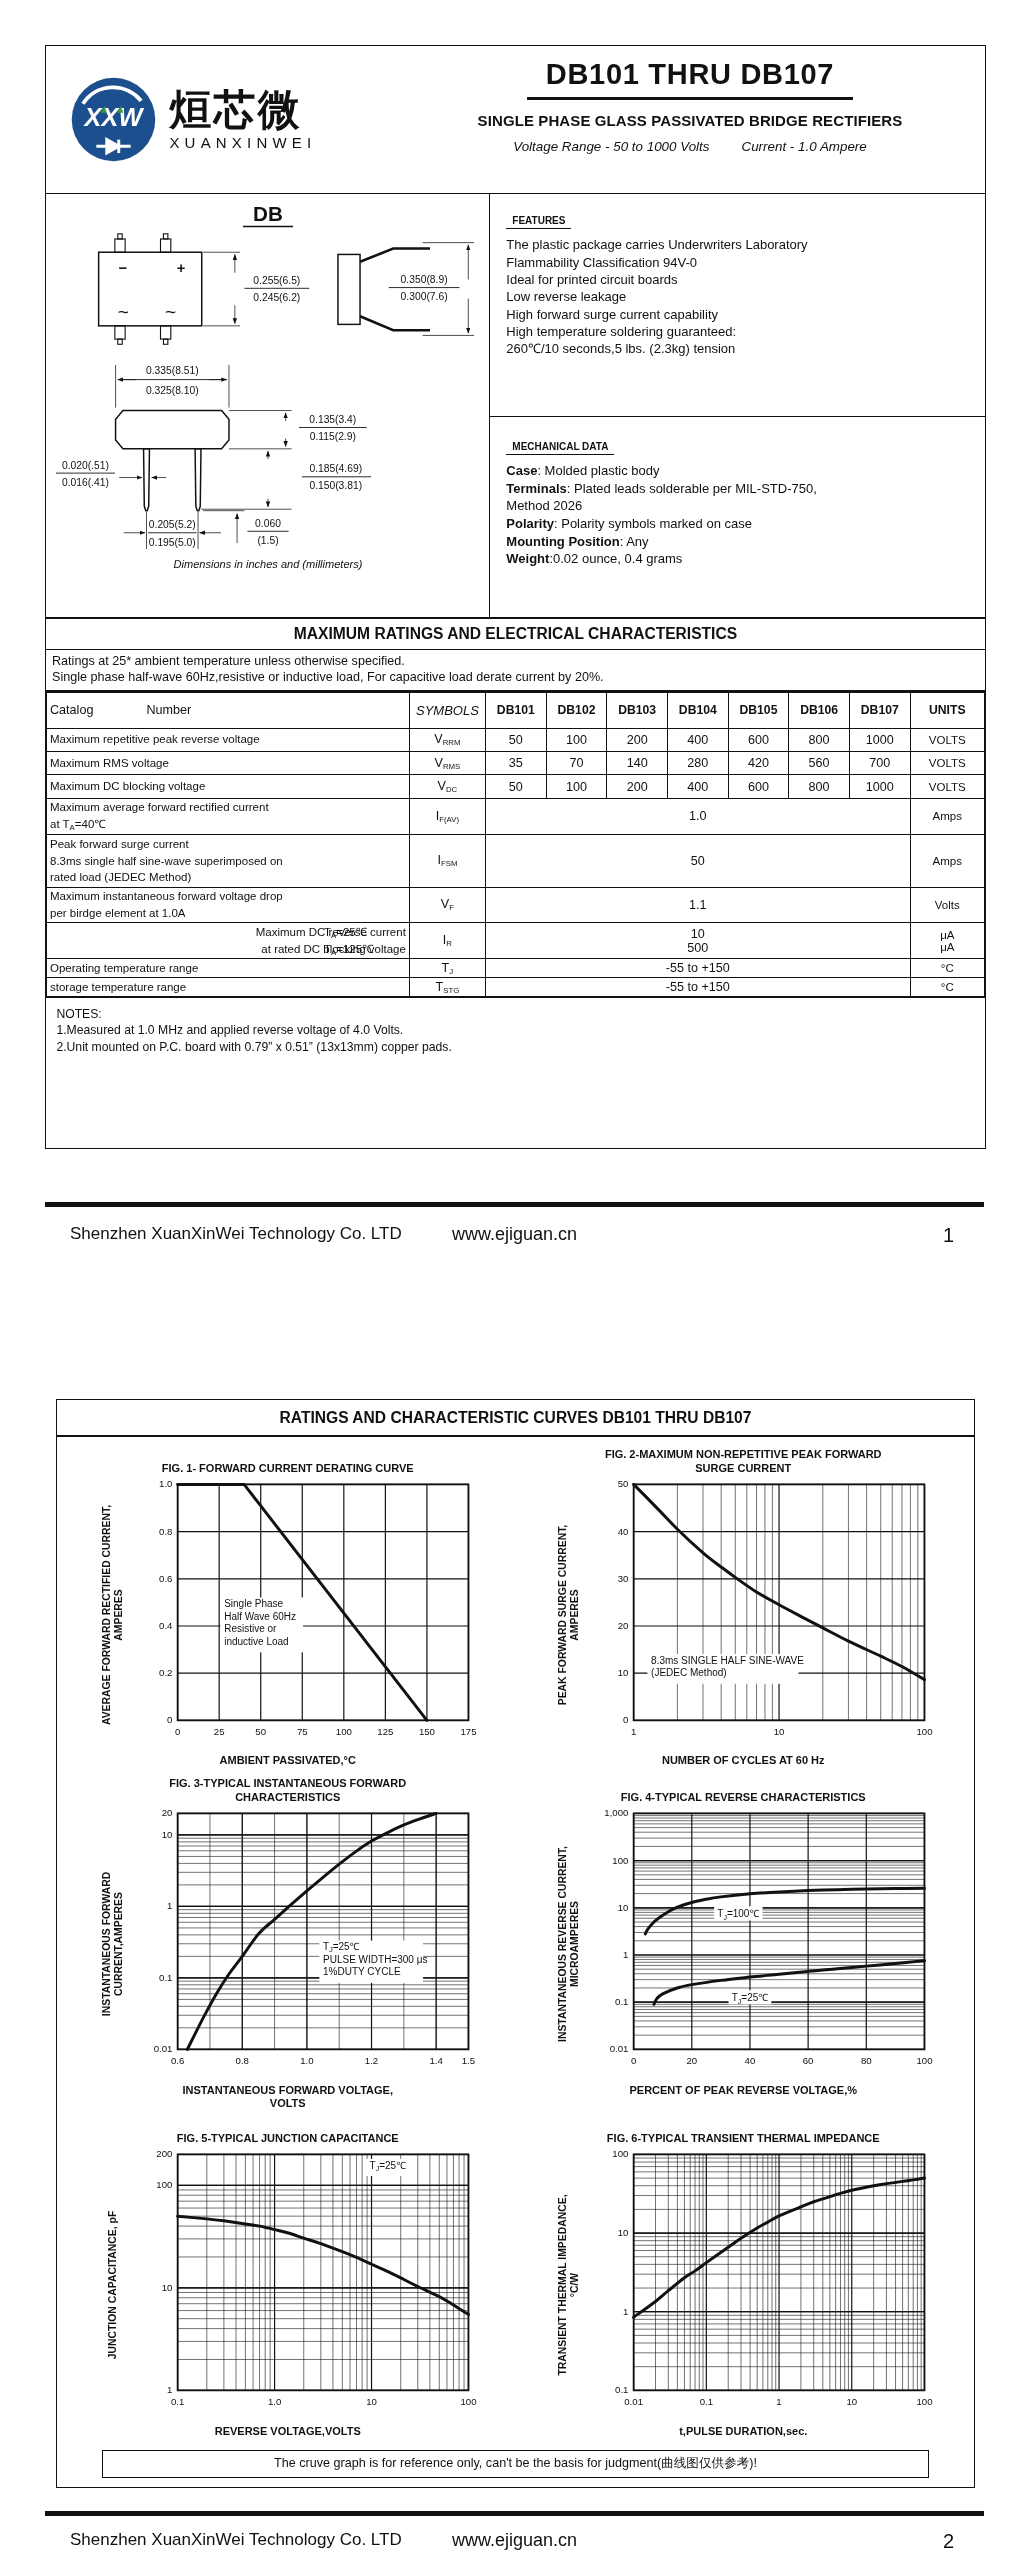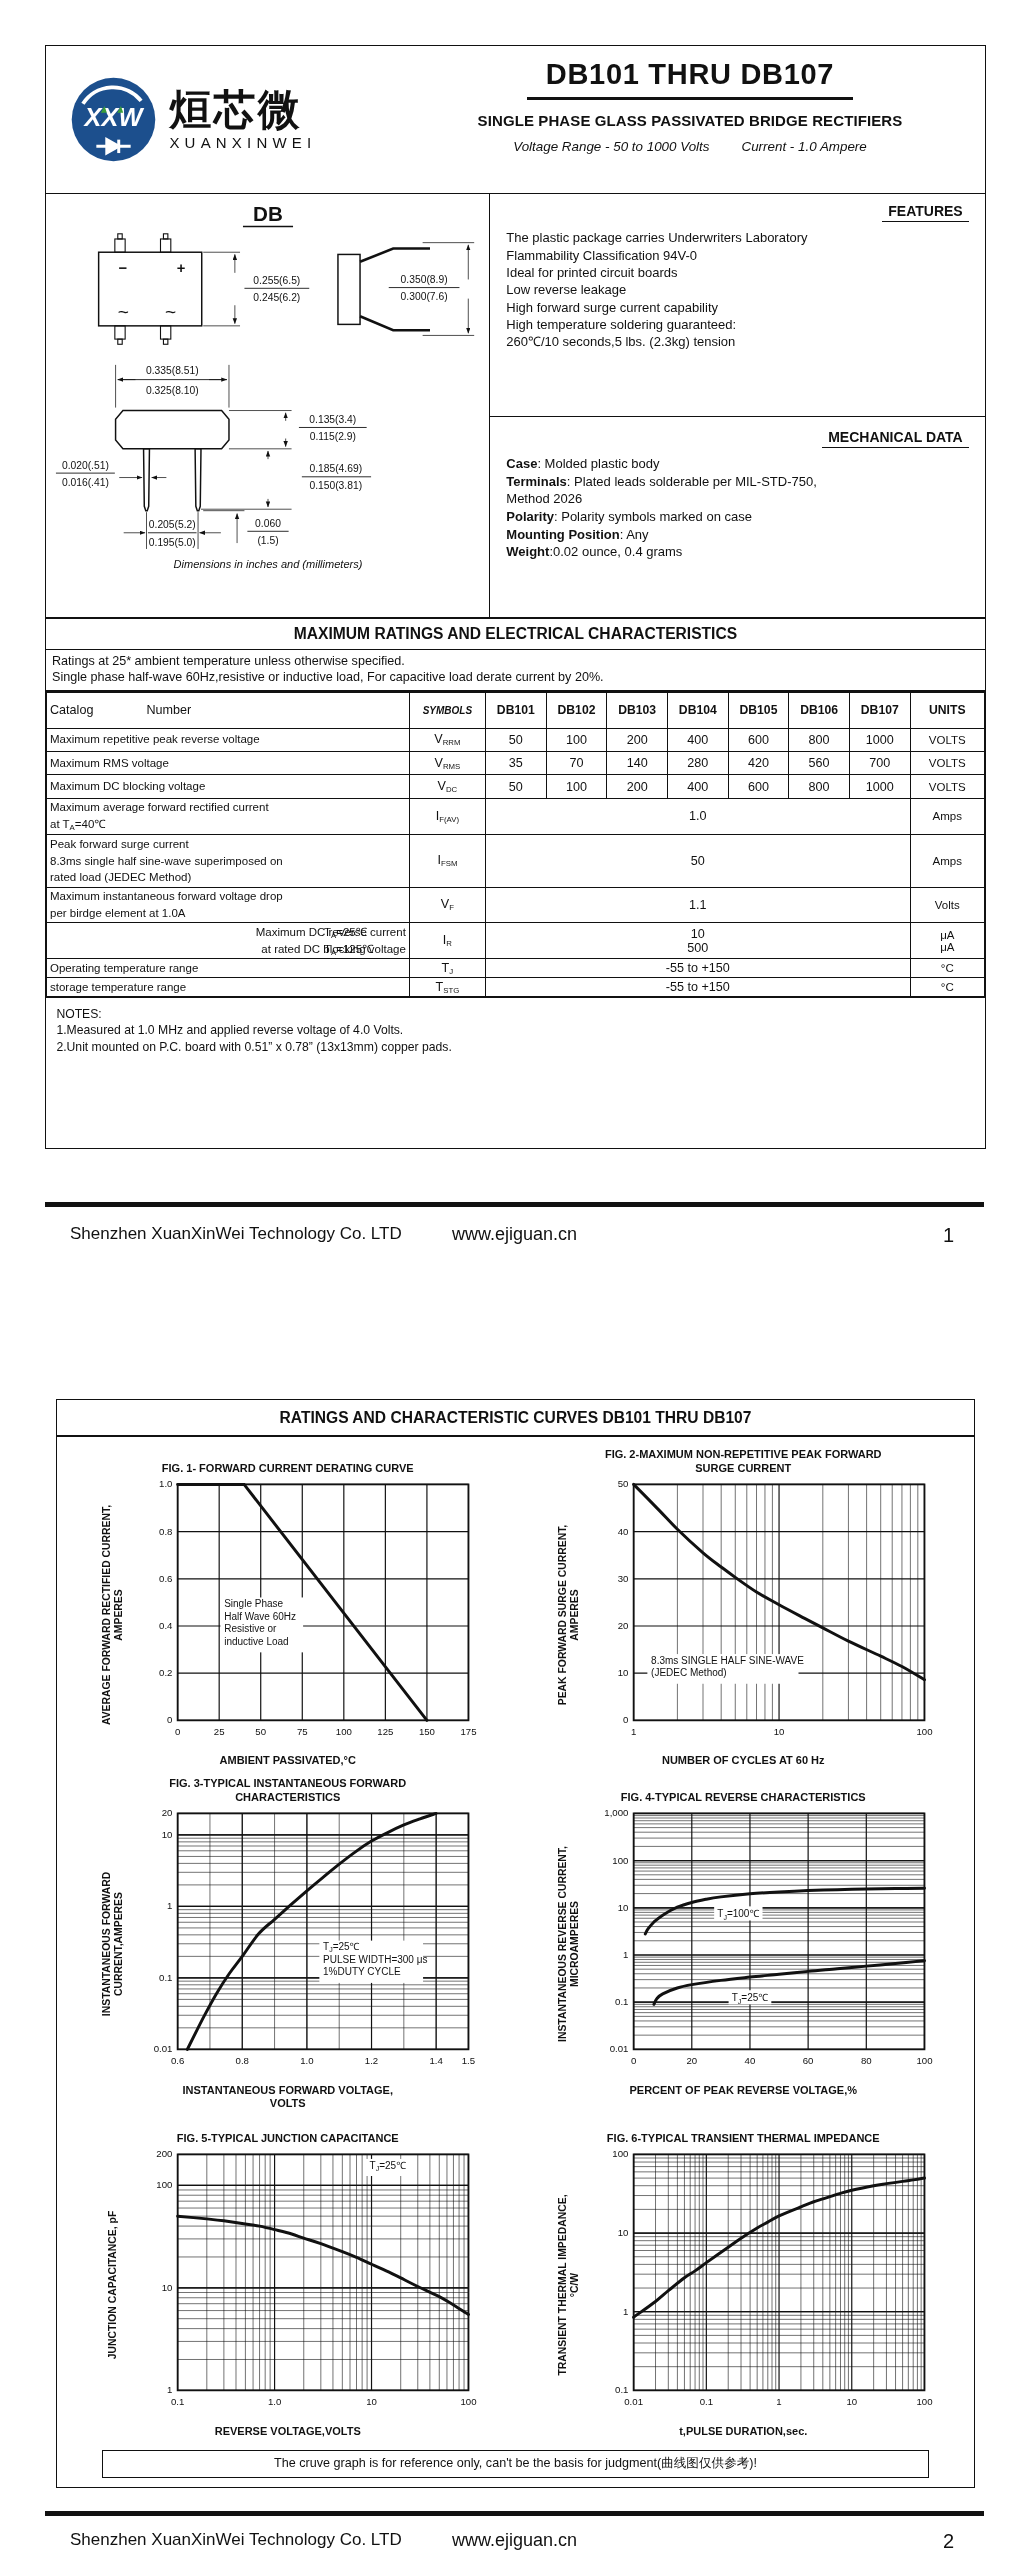--- a/index.html
+++ b/index.html
@@ -18,35 +18,35 @@
   .sub{font-size:15px;font-weight:bold;letter-spacing:0.1px;}
   .range{font-style:italic;font-size:13.4px;margin-top:10.4px;}
   .range .rc{margin-left:32px;}
   
   .mid{display:flex;height:423px;}
   .pkg{width:444px;border-right:1.5px solid #111;box-sizing:border-box;position:relative;}
   .pkg svg{display:block;margin:3px auto 0;}
   .rightcol{flex:1;display:flex;flex-direction:column;}
   .features{height:223px;border-bottom:1.5px solid #111;box-sizing:border-box;padding:9px 16.3px;}
   .mech{flex:1;padding:12px 16.3px;}
-  .secttitle{text-align:right;font-size:14px;font-weight:bold;margin-bottom:10.4px;}
+  .secttitle{text-align:left;font-size:10px;font-weight:bold;margin-bottom:10.4px;margin-top:12px;}
   .secttitle span{border-bottom:1.5px solid #111;padding:0 6px 2.2px;}
   .flines div{font-size:13px;line-height:1.33;}
   .mlines div{font-size:13px;line-height:1.35;}
   .mlines b{font-weight:bold;}
   
   .banner{border-top:2.2px solid #111;border-bottom:1.5px solid #111;height:30px;line-height:30px;
           text-align:center;font-weight:bold;font-size:15.6px;}
   .rnotes{padding:3px 6px 4.5px;font-size:12.6px;line-height:1.3;border-bottom:2.2px solid #111;}
   
   table.ratings{border-collapse:collapse;width:100%;table-layout:fixed;}
   table.ratings th,table.ratings td{border:1.5px solid #111;padding:0.7px 3px;}
   th.c-desc{width:39%;font-weight:normal;text-align:left;font-size:12.6px;padding-left:6px;height:33px;}
   th.c-desc .num{margin-left:53px;}
-  th.c-sym{width:7.6%;font-style:italic;font-weight:bold;font-size:10px;}
+  th.c-sym{width:7.6%;font-style:italic;font-weight:normal;font-size:13px;}
   th.c-p{width:5.9%;font-size:12.2px;}
   th.c-u{width:7.4%;font-size:12.2px;}
   td.desc{font-size:11.5px;padding-left:5.2px;line-height:1.45;}
   td.sym{text-align:center;font-size:12.6px;}
   td.sym sub,.dsub{font-size:7.8px;vertical-align:-2.2px;}
   td.val{text-align:center;font-size:12.6px;}
   td.un{text-align:center;font-size:11.5px;}
   tr.vrow td{height:21px;}
   .dpair{position:relative;text-align:right;}
   .dpair .dtab{position:absolute;left:274px;}
@@ -334,21 +334,21 @@
             <td class="val" colspan="7">-55 to +150</td>
             <td class="un">°C</td>
           </tr>
         </tbody>
     </table>
 
     <div class="notesbox">
       <div>NOTES:</div>
       <div>
           <div>1.Measured at 1.0 MHz and applied reverse voltage of 4.0 Volts.</div>
-          <div>2.Unit mounted on P.C. board with 0.51”  x 0.78”  (13x13mm) copper pads.</div>
+          <div>2.Unit mounted on P.C. board with 0.79”  x 0.51”  (13x13mm) copper pads.</div>
         </div>
     </div>
   </section>
 
   <div class="rule r1"></div>
   <div class="footer f1">
     <span class="fco">Shenzhen XuanXinWei Technology Co. LTD</span>
     <span class="fsite">www.ejiguan.cn</span>
     <span class="fpage">1</span>
   </div>

